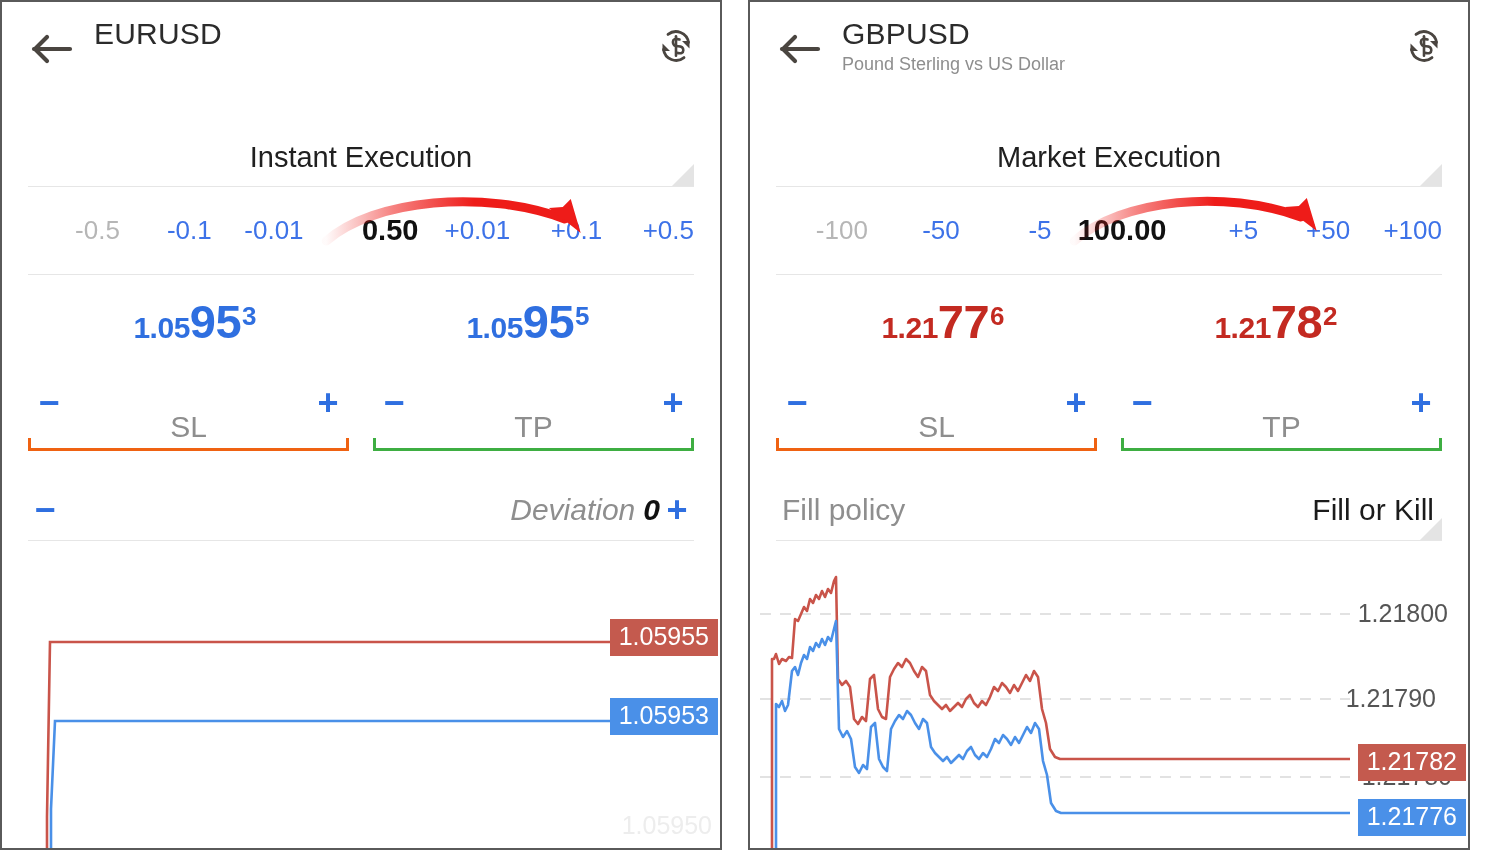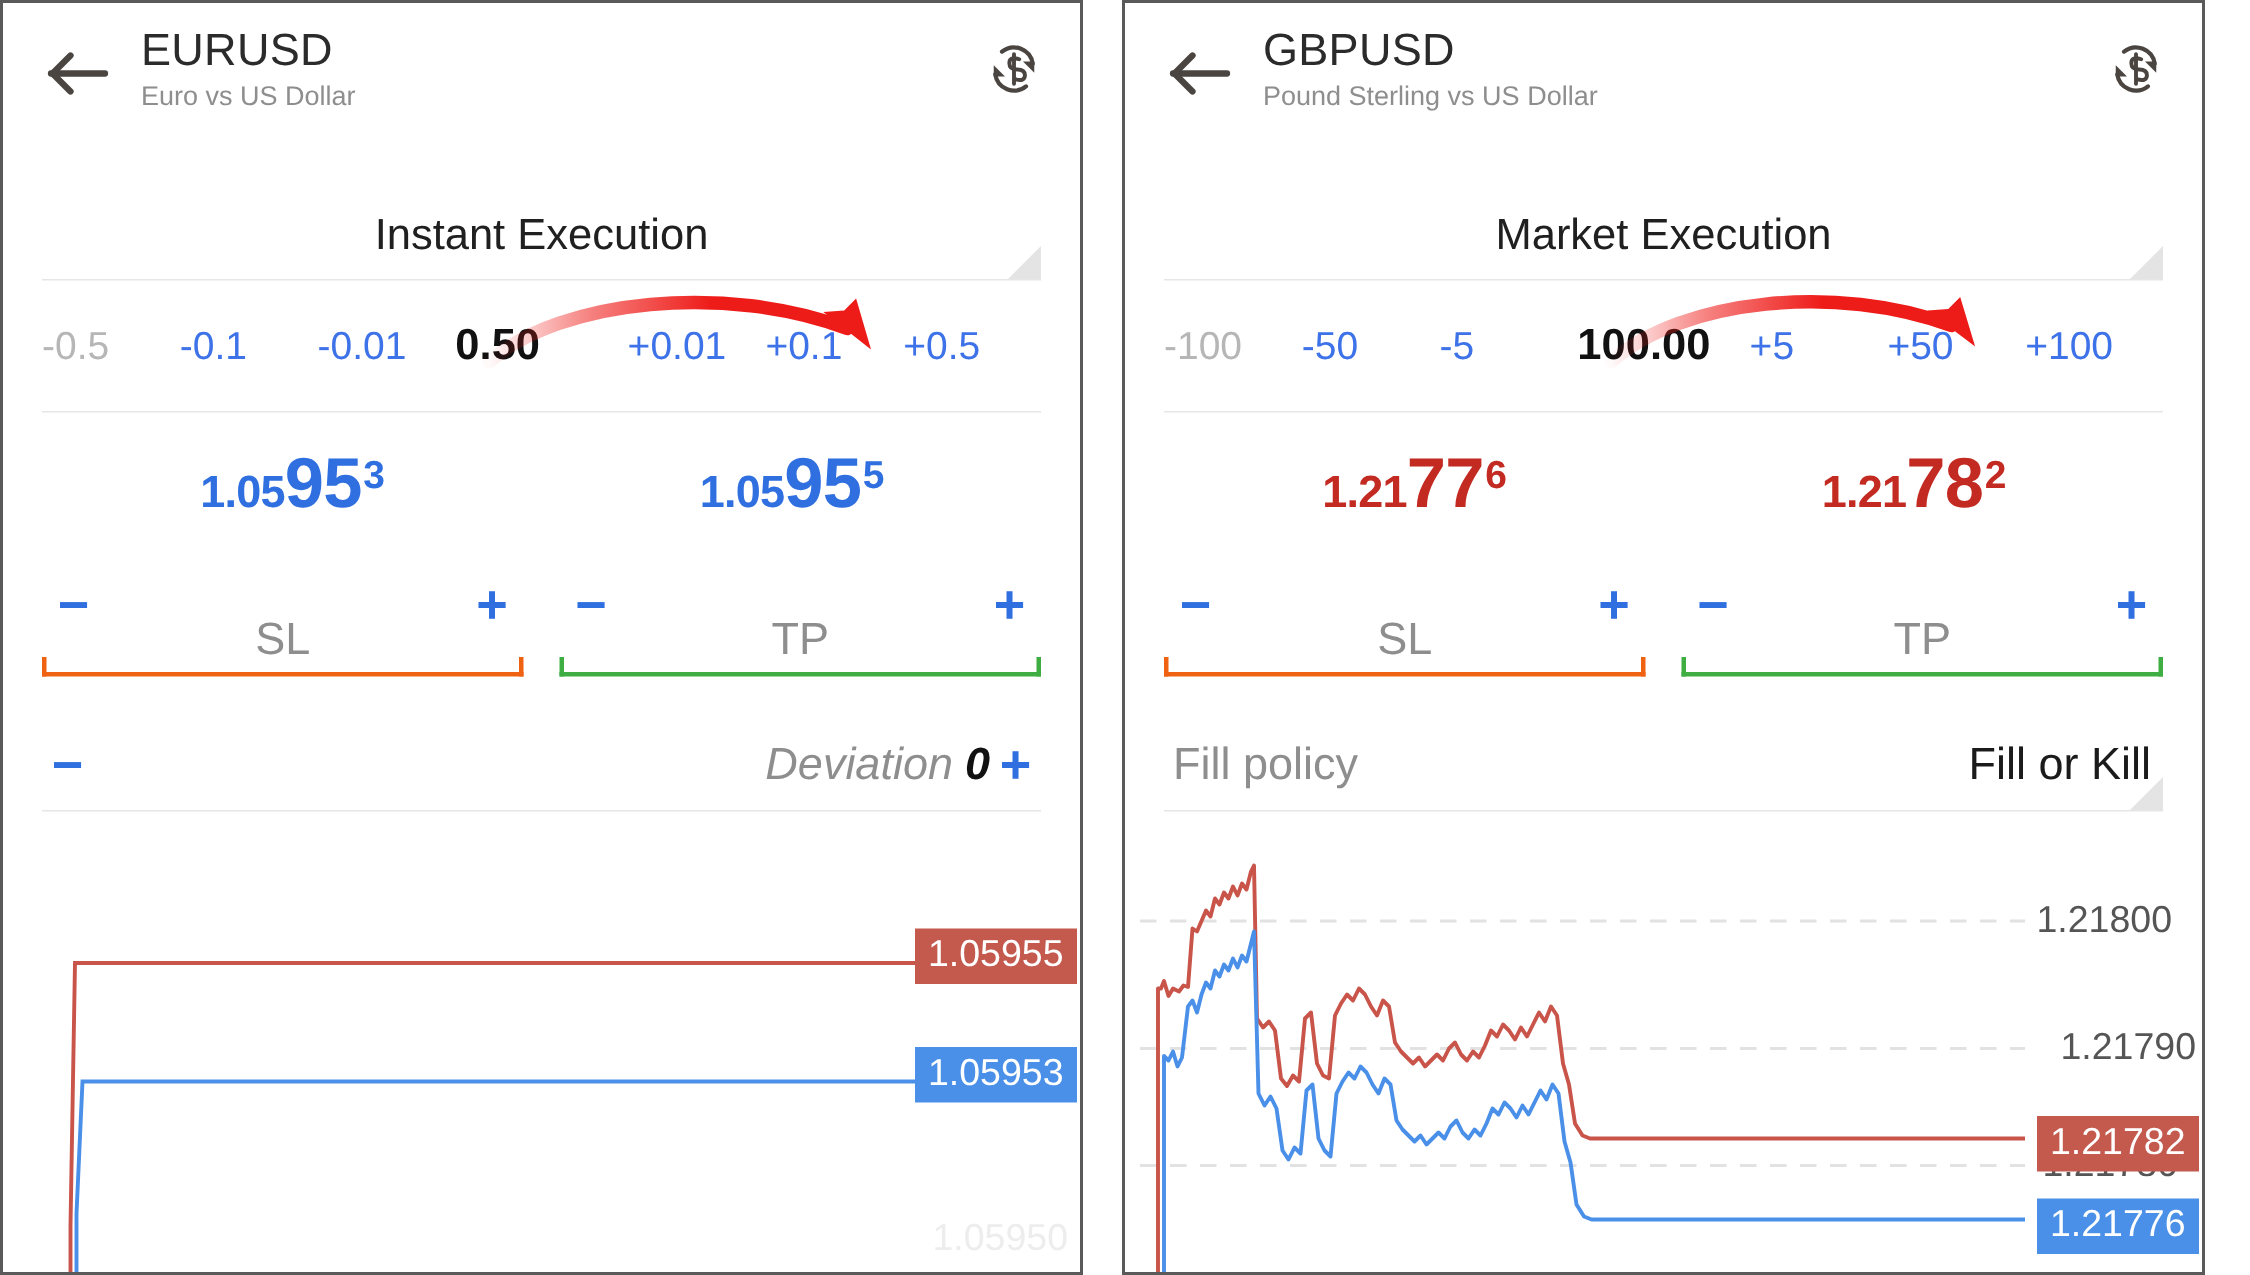--- a/index.html
+++ b/index.html
@@ -86,21 +86,21 @@
   .vol-row {
     position: relative;
     margin: 0 26px;
     height: 88px;
     border-bottom: 1px solid #e6e6e6;
     display: flex;
     align-items: center;
   }
   .vol-cell {
     flex: 1 1 0;
-    text-align: left;
+    text-align: right;
     font-size: 26px;
     color: #3d72e8;
     white-space: nowrap;
   }
   .vol-cell.disabled { color: #b6b6b6; }
   .vol-cell.value {
     color: #111111;
     font-weight: bold;
     font-size: 29px;
     flex: 1.25 1 0;
@@ -261,21 +261,20 @@
 
     <div class="hdr">
       <span class="back-icon">
         <svg viewBox="0 0 44 34" width="44" height="34" aria-hidden="true">
           <path d="M4 17 H40" stroke="#4a4540" stroke-width="4.2" fill="none" stroke-linecap="round"></path>
           <path d="M17 5 L5 17 L17 29" stroke="#4a4540" stroke-width="4.2" fill="none" stroke-linecap="round" stroke-linejoin="round"></path>
         </svg>
       </span>
       <div class="hdr-texts">
         <div class="sym">EURUSD</div>
-        <div class="sym-desc">Euro vs US Dollar</div>
       </div>
       <span class="swap-icon">
         <svg viewBox="0 0 44 44" width="44" height="44" aria-hidden="true">
           <g fill="none" stroke="#4a4540" stroke-width="2.8" stroke-linecap="round">
             <path d="M9.5 25.5 A12.7 12.7 0 0 0 30 33.6"></path>
             <path d="M34.5 18.5 A12.7 12.7 0 0 0 14 10.4"></path>
           </g>
           <path d="M8.5 19.5 L8.5 27 L16 27 Z" fill="#4a4540"></path>
           <path d="M35.5 24.5 L35.5 17 L28 17 Z" fill="#4a4540"></path>
           <g fill="none" stroke="#4a4540" stroke-width="2.6" stroke-linecap="round">
@@ -466,21 +465,21 @@
                  L105 208 L109 214 L113 206 L117 210 L121 168 L125 164 L129 200
                  L133 208 L137 212 L141 170 L145 162 L149 156 L153 160 L157 152
                  L161 156 L165 164 L169 170 L173 160 L177 164 L181 188 L185 194
                  L189 198 L193 202 L197 198 L201 204 L205 200 L209 196 L213 200
                  L217 192 L221 188 L225 196 L229 200 L233 194 L237 198 L241 190
                  L245 180 L249 184 L253 176 L257 180 L261 186 L265 178 L269 184
                  L273 176 L277 168 L281 174 L285 164 L289 170 L293 202 L297 216
                  L301 244 L306 252 L311 254 L600 254" stroke="#4a90e8" stroke-width="2.6" fill="none" stroke-linejoin="round"></path>
       </svg>
       <span class="gridlabel" style="right:20px; top:40px;">1.21800</span>
-      <span class="gridlabel" style="right:4px; top:125px;">1.21790</span>
+      <span class="gridlabel" style="right:32px; top:125px;">1.21790</span>
       <span class="gridlabel" style="right:16px; top:203px;">1.21780</span>
       <span class="gridlabel" style="right:16px; top:285px;">1.21770</span>
       <span class="tagbox tag-red" style="right:2px; top:185px;">1.21782</span>
       <span class="tagbox tag-blue" style="right:2px; top:240px;">1.21776</span>
     </div>
 
   </div>
 
 </div>
 

